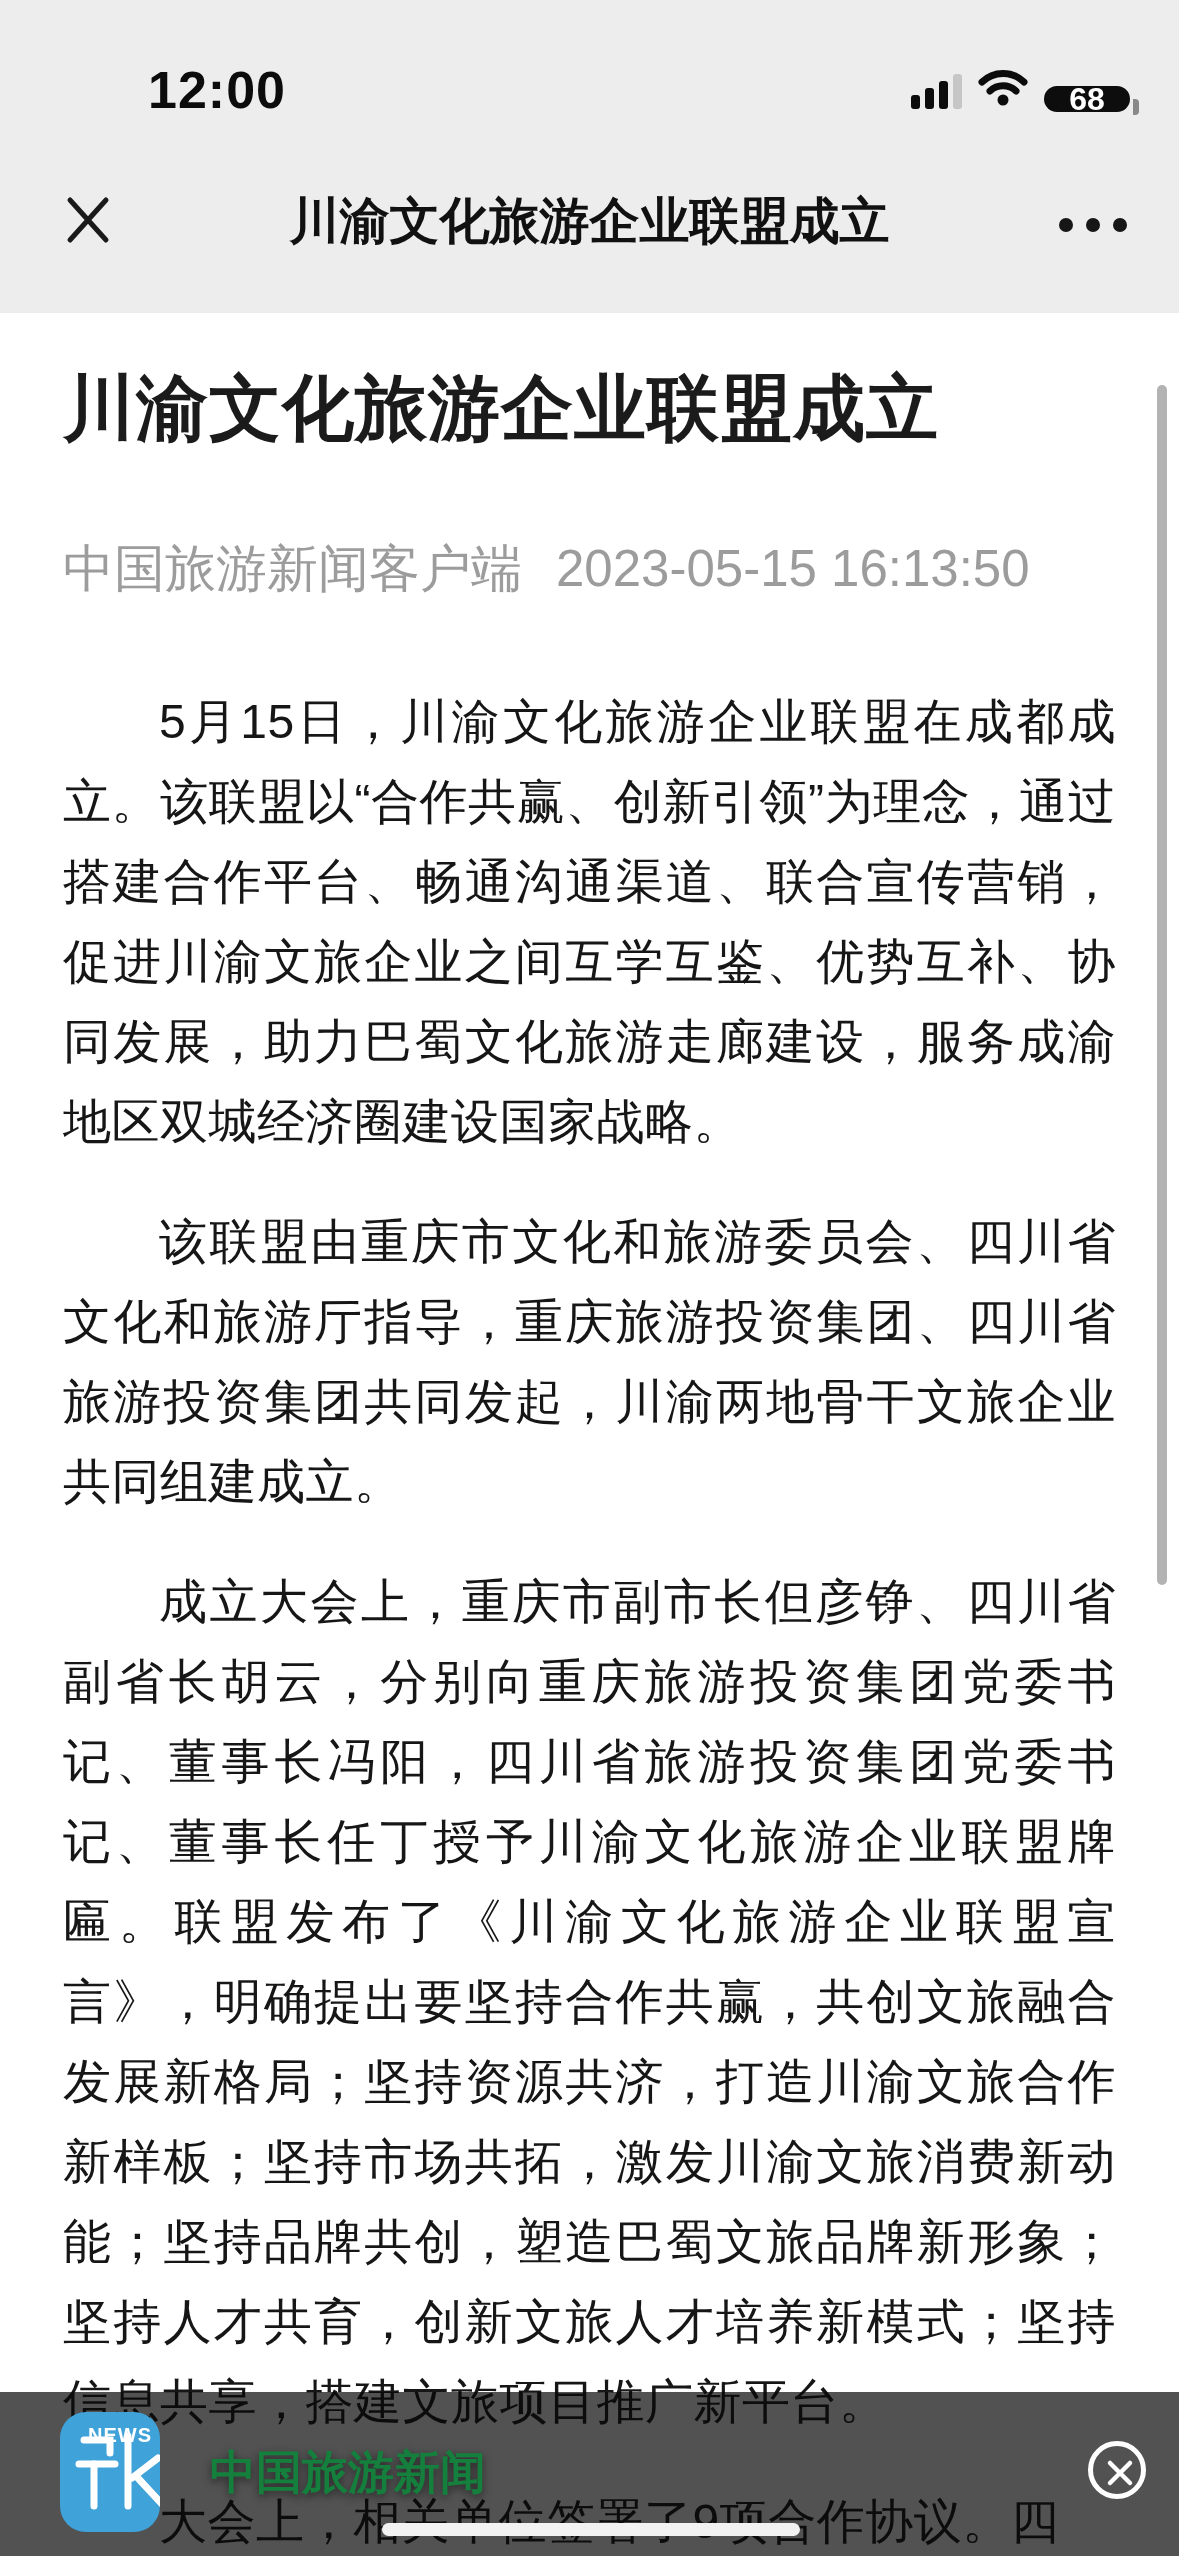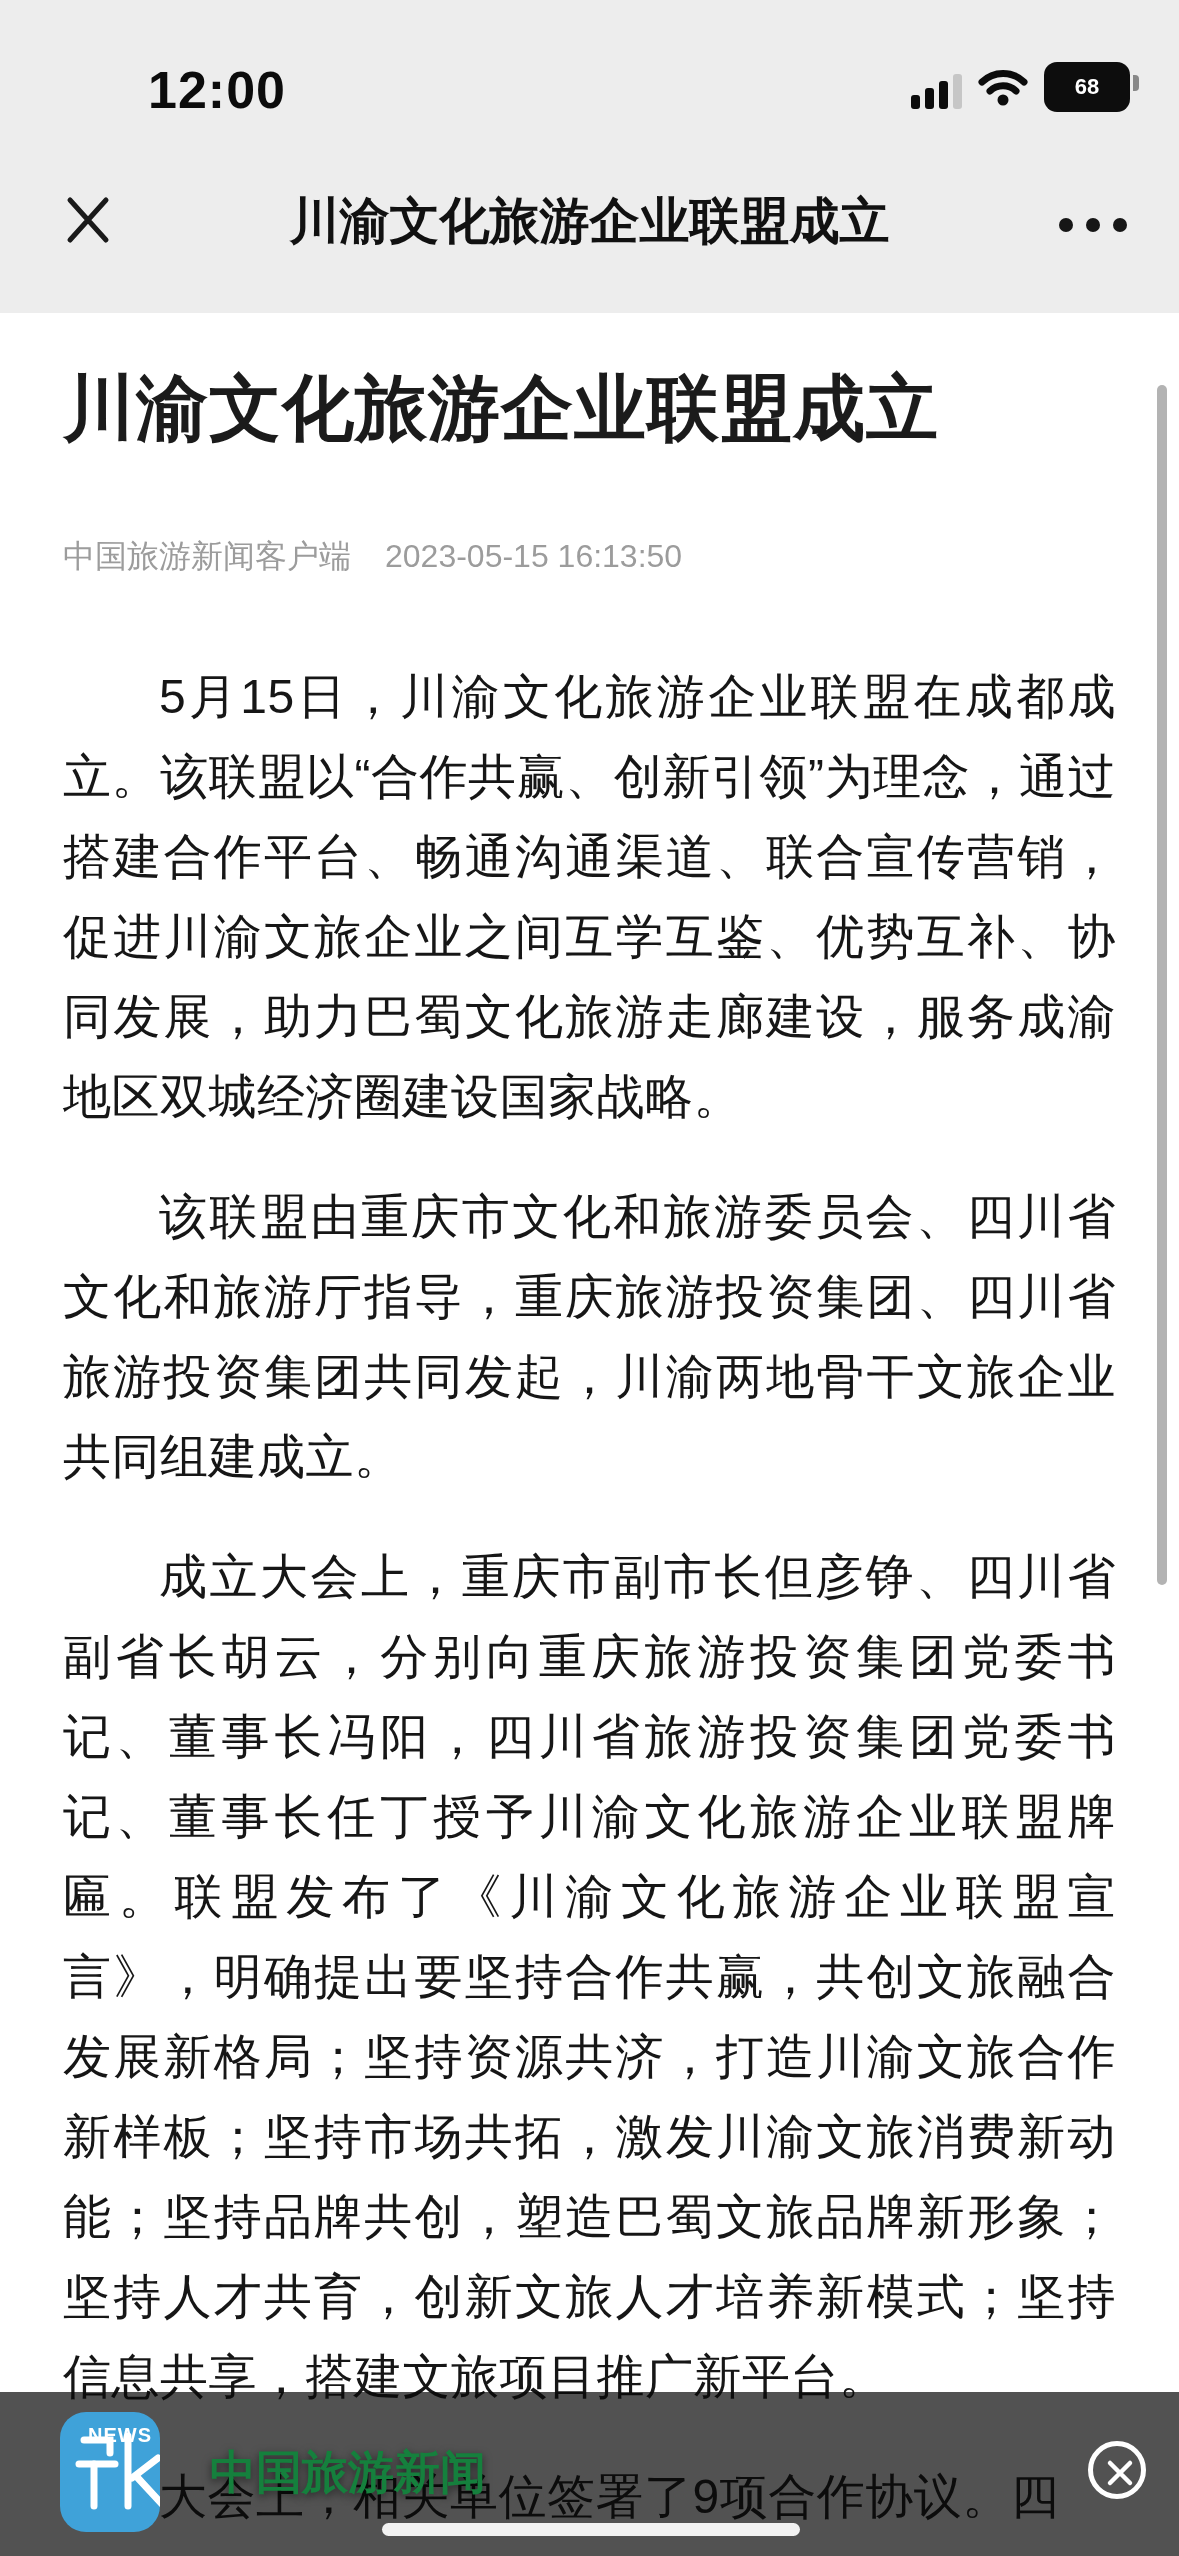--- a/index.html
+++ b/index.html
@@ -11,34 +11,34 @@
   .statusbar{position:absolute;top:0;left:0;width:100%;height:130px;padding-left:35px;}
   .time{position:absolute;left:148px;top:60px;font-size:52px;font-weight:700;color:#0c0c0c;letter-spacing:1px;}
   .sicons{position:absolute;right:84px;top:66px;height:46px;display:flex;align-items:flex-end;}
   .signal{display:flex;align-items:flex-end;gap:5px;margin-right:16px;margin-bottom:3px;}
   .signal i{display:block;width:9px;border-radius:3px;background:#0c0c0c;}
   .signal i:nth-child(1){height:14px}
   .signal i:nth-child(2){height:21px}
   .signal i:nth-child(3){height:28px}
   .signal i:nth-child(4){height:35px;background:#c6c6c6;}
   .wifi{margin-right:16px;margin-bottom:2px;}
-  .battery{position:relative;width:86px;height:50px;border-radius:13px;background:#0d0d0d;
-    color:#fff;font-size:22px;font-weight:700;display:flex;align-items:center;justify-content:center;}
+  .battery{position:relative;width:86px;height:26px;border-radius:13px;background:#0d0d0d;
+    color:#fff;font-size:32px;font-weight:700;display:flex;align-items:center;justify-content:center;}
   .battery .nub{position:absolute;right:-9px;top:13px;width:6px;height:16px;border-radius:0 4px 4px 0;background:rgba(13,13,13,.45);}
 
   .navbar{position:absolute;top:130px;left:0;width:100%;height:183px;}
   .navclose{position:absolute;left:64px;top:66px;cursor:pointer;}
   .navtitle{position:absolute;left:0;right:0;top:58px;text-align:center;font-size:50px;font-weight:600;color:#111;}
   .more{position:absolute;right:52px;top:88px;display:flex;gap:13px;cursor:pointer;}
   .more i{display:block;width:14px;height:14px;border-radius:50%;background:#161616;}
 
   
   .content{position:absolute;top:313px;left:0;width:1179px;padding:0 63px;box-sizing:border-box;background:#fff;}
   .atitle{margin:52px 0 0;font-size:72px;line-height:86px;font-weight:700;color:#1b1b1b;letter-spacing:1px;}
-  .meta{margin-top:84px;font-size:32px;color:#9c9c9c;}
+  .meta{margin-top:84px;font-size:51px;color:#9c9c9c;}
   .meta .src{margin-right:34px;}
   .content p{margin:40px 0 0;font-size:48px;line-height:80px;color:#161616;
     text-align:justify;text-indent:2em;letter-spacing:.5px;}
   .content p.first{margin-top:78px;}
 
   .scrollbar{position:absolute;right:12px;top:385px;width:10px;height:1200px;border-radius:5px;background:#b3b3b3;z-index:6;}
 
   
   .banner{position:absolute;left:0;bottom:0;width:100%;height:164px;background:rgba(8,8,8,0.70);z-index:10;}
   .logo{position:absolute;left:60px;top:20px;width:100px;height:120px;border-radius:26px;

